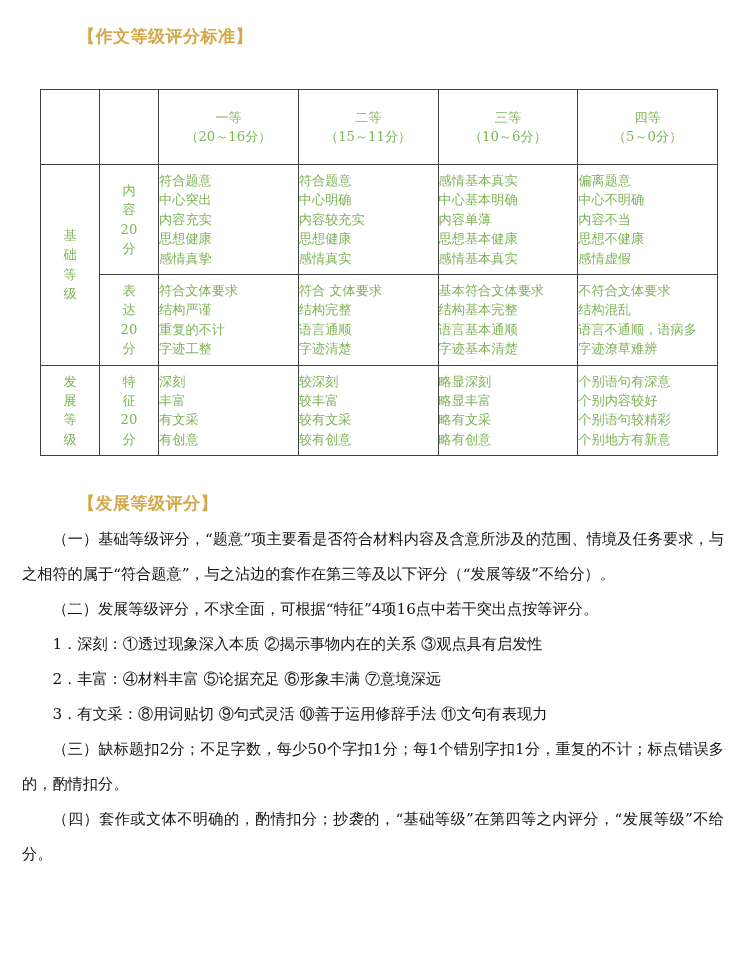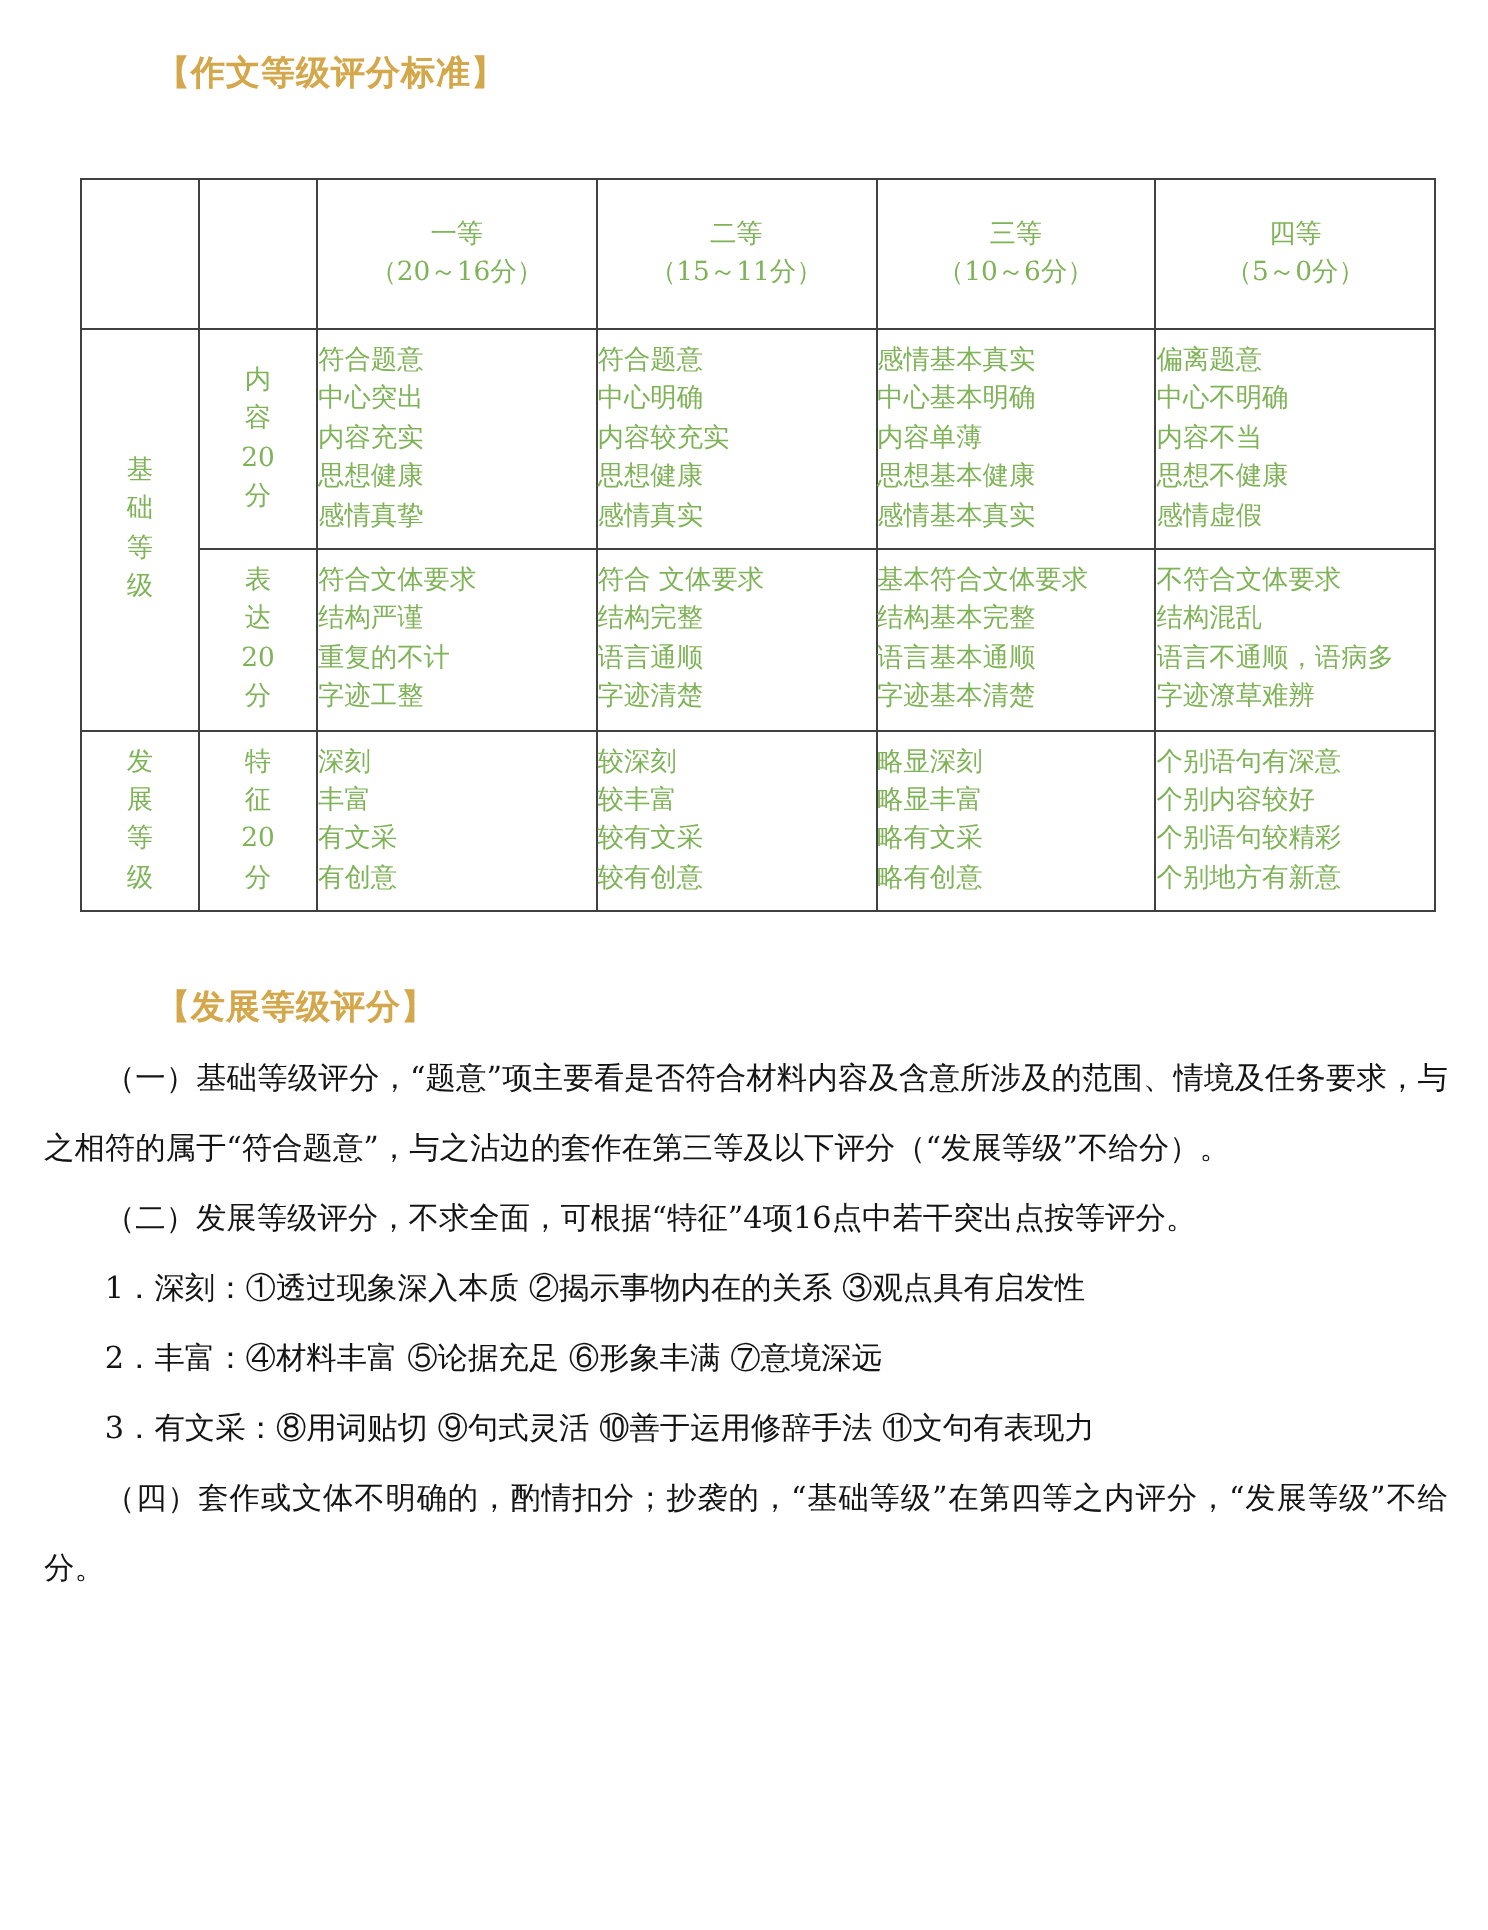--- a/index.html
+++ b/index.html
@@ -307,16 +307,17 @@
   </div>
 
   <div class="section-heading" id="heading-2">【发展等级评分】</div>
 
   <div class="body-text">
     <p class="indent">（一）基础等级评分，“题意”项主要看是否符合材料内容及含意所涉及的范围、情境及任务要求，与之相符的属于“符合题意”，与之沾边的套作在第三等及以下评分（“发展等级”不给分）。</p>
     <p class="indent">（二）发展等级评分，不求全面，可根据“特征”4项16点中若干突出点按等评分。</p>
     <p class="item">1．深刻：①透过现象深入本质  ②揭示事物内在的关系  ③观点具有启发性</p>
     <p class="item">2．丰富：④材料丰富  ⑤论据充足  ⑥形象丰满  ⑦意境深远</p>
     <p class="item">3．有文采：⑧用词贴切  ⑨句式灵活  ⑩善于运用修辞手法  ⑪文句有表现力</p>
+    <p class="indent">（三）缺标题扣2分；不足字数，每少50个字扣1分；每1个错别字扣1分，重复的不计；标点错误多的，酌情扣分。</p>
     <p class="indent">（四）套作或文体不明确的，酌情扣分；抄袭的，“基础等级”在第四等之内评分，“发展等级”不给分。</p>
   </div>
 
 </div>
 
 </body></html>

